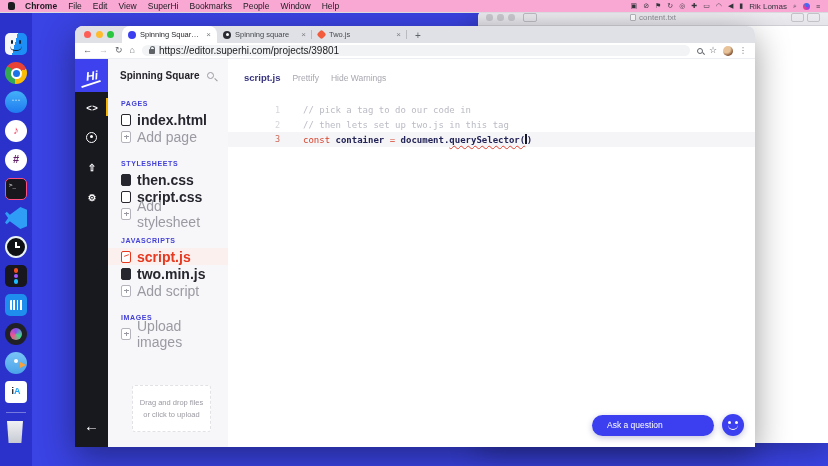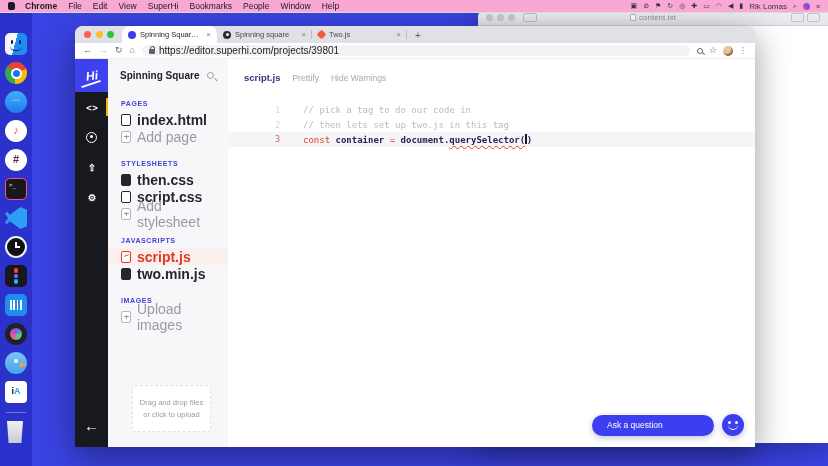--- a/index.html
+++ b/index.html
@@ -408,20 +408,24 @@
 
         <div class="sect-h">JAVASCRIPTS</div>
         <div class="frow sel">
           <span class="fico red"></span>
           <span class="flabel">script.js</span>
         </div>
         <div class="frow">
           <span class="fico filled"></span>
           <span class="flabel">two.min.js</span>
         </div>
+        <div class="frow add">
+          <span class="fico plus"></span>
+          <span class="flabel">Add script</span>
+        </div>
 
         <div class="sect-h">IMAGES</div>
         <div class="frow add">
           <span class="fico plus"></span>
           <span class="flabel">Upload images</span>
         </div>
 
         <div class="dropzone">
           <span>Drag and drop files</span>
           <span>or click to upload</span>

